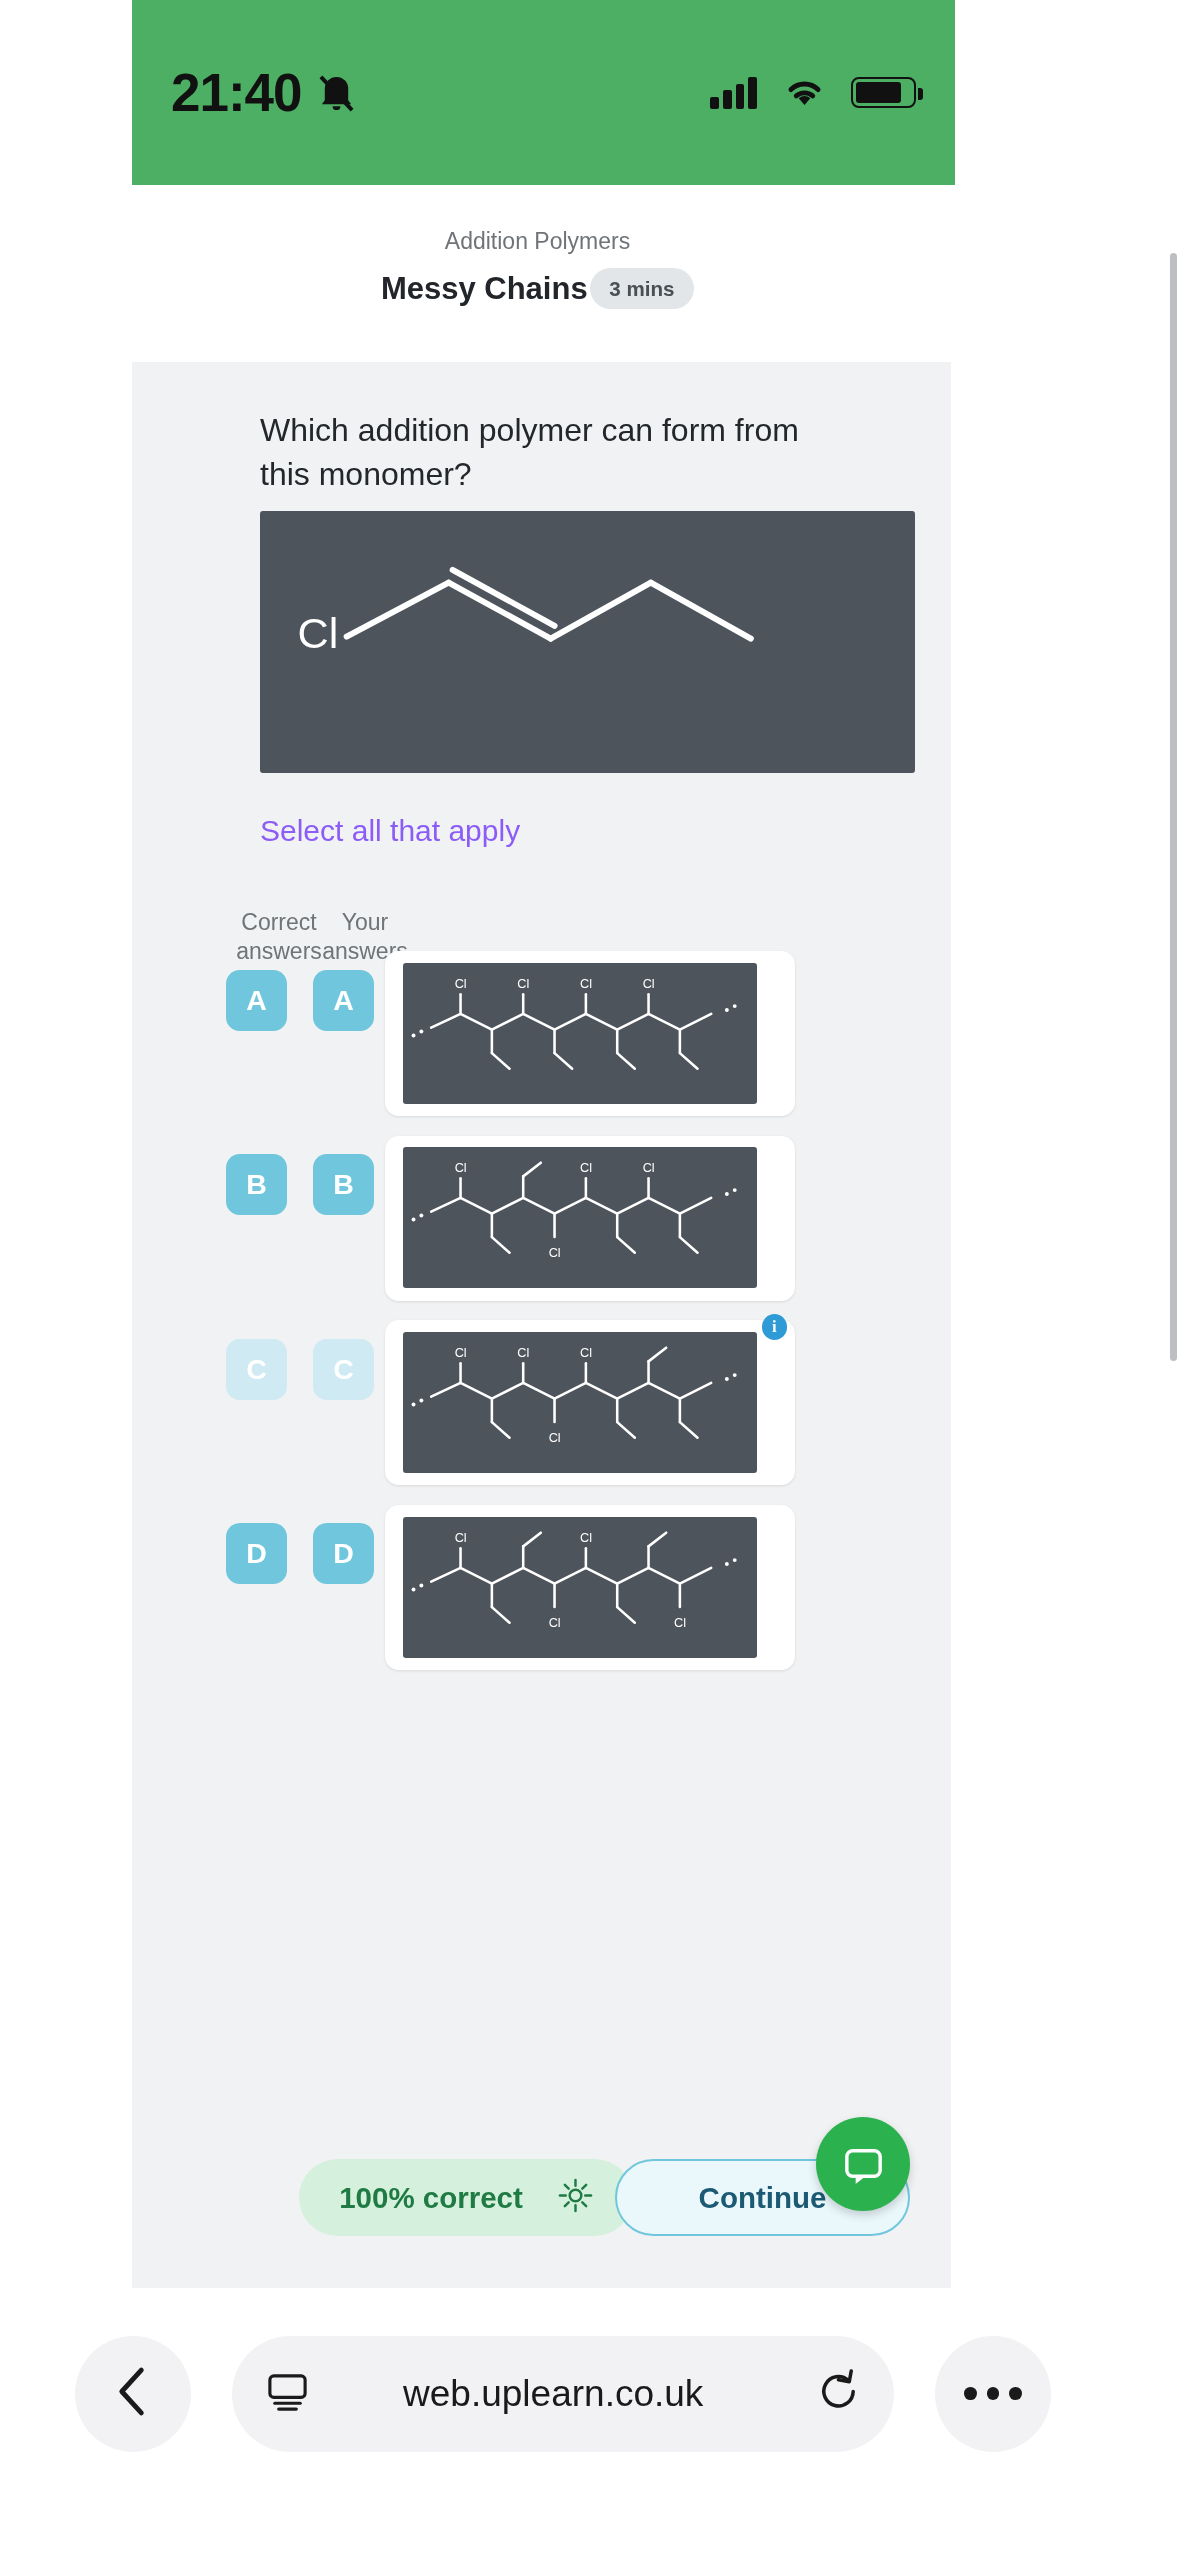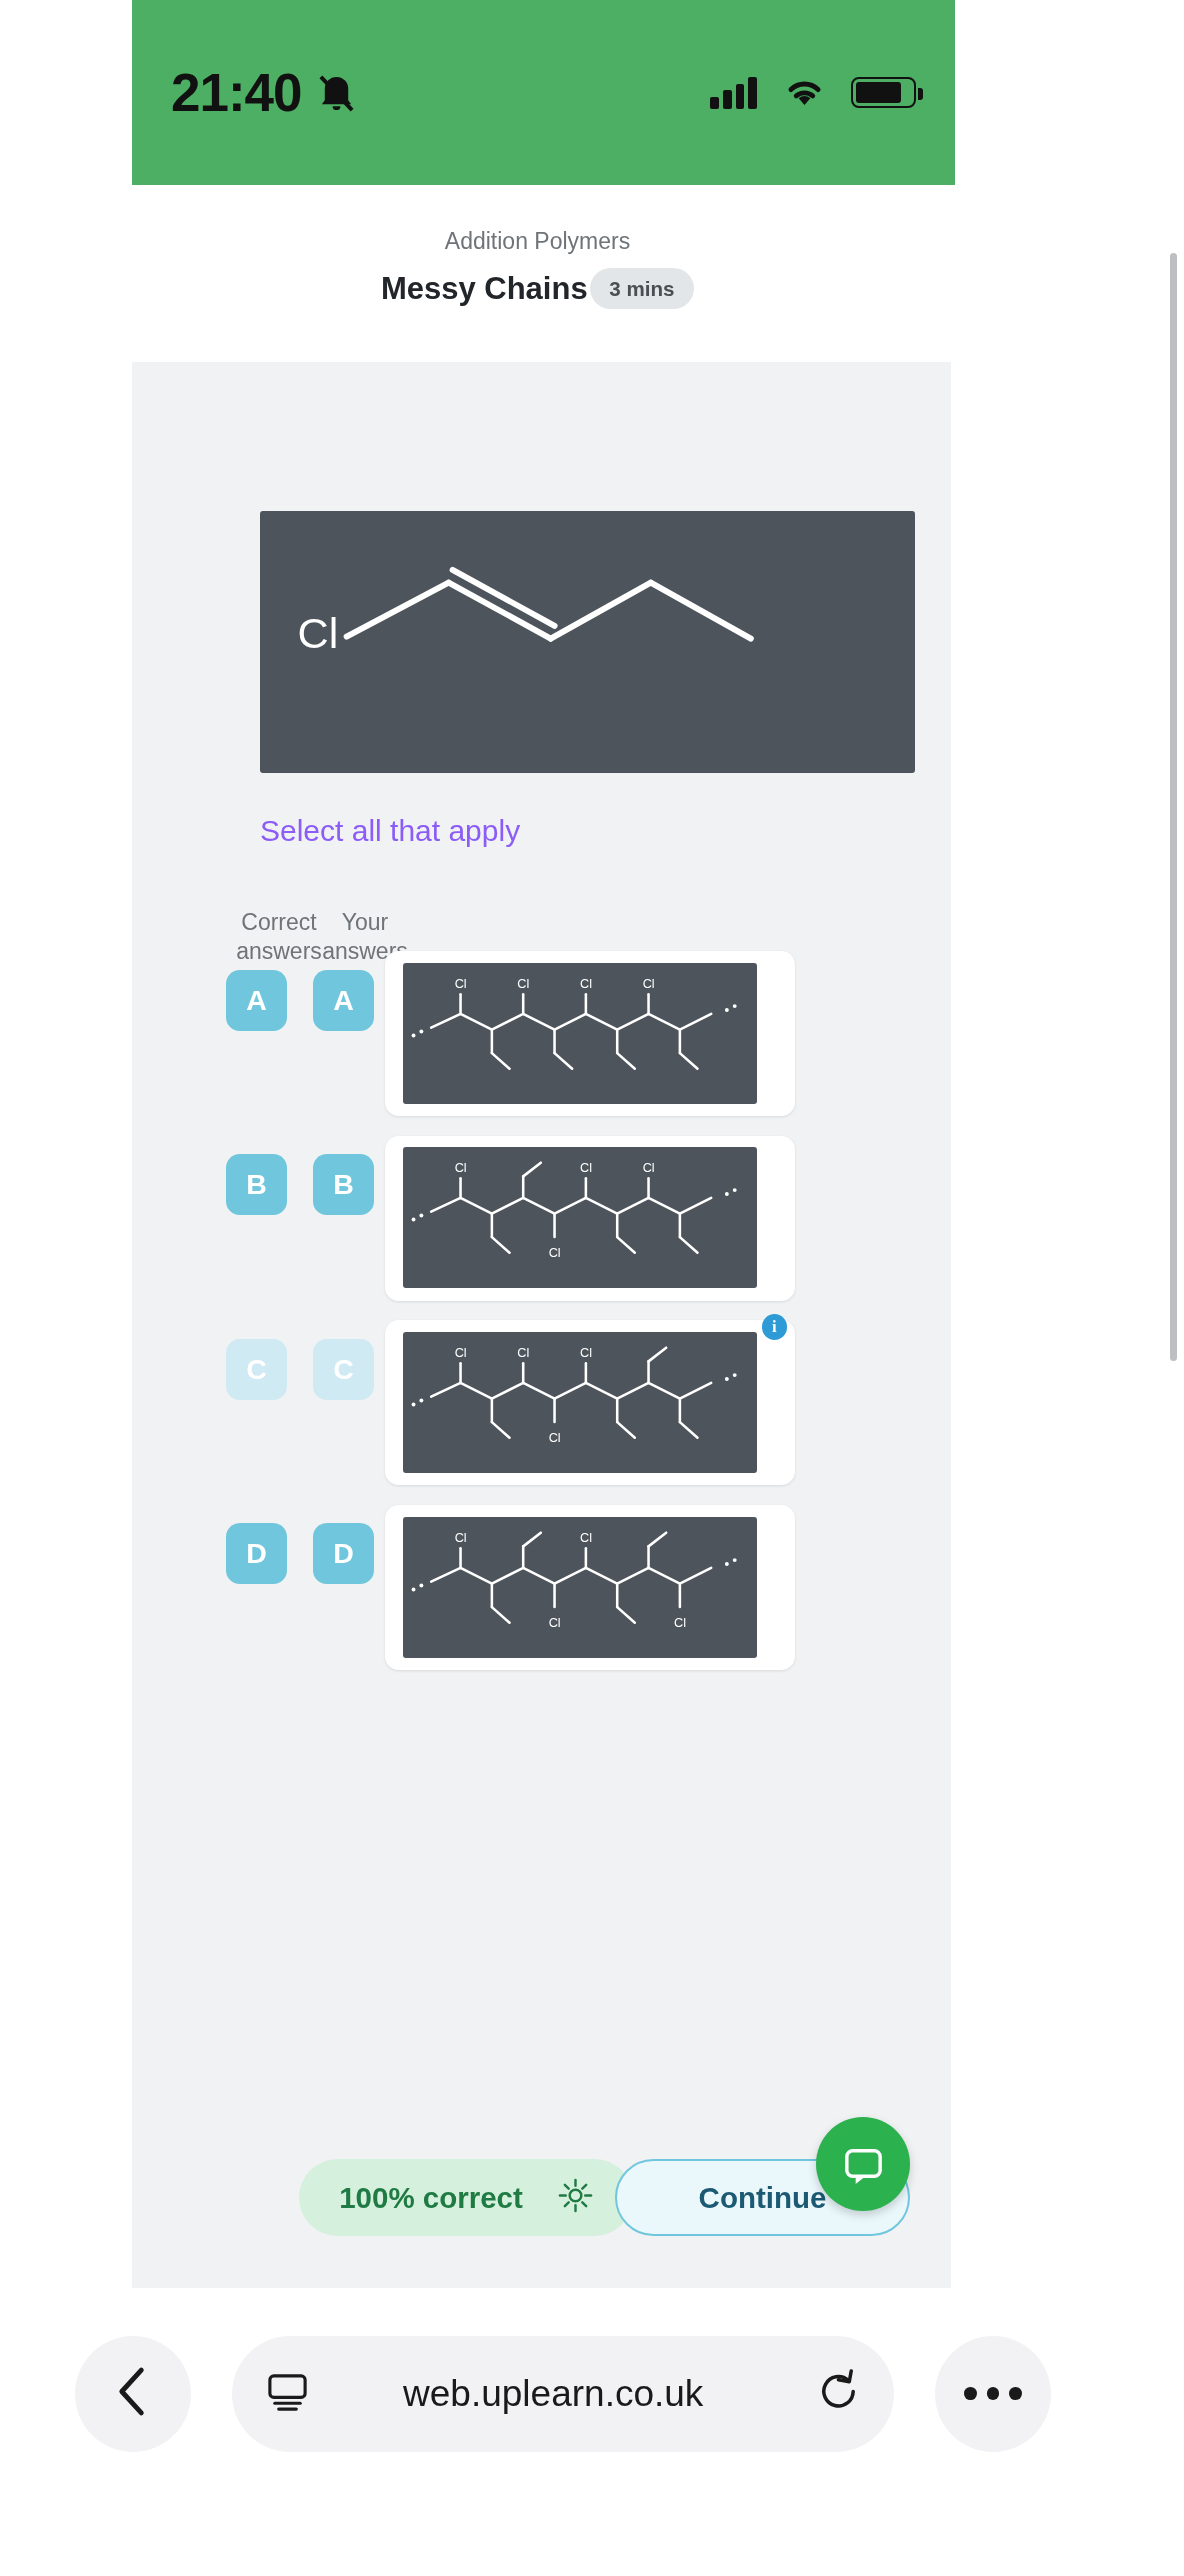--- a/index.html
+++ b/index.html
@@ -354,20 +354,21 @@
   <div class="lesson-header">
     <div class="lesson-topic">Addition Polymers</div>
     <div class="lesson-title-row">
       <div class="lesson-title">Messy Chains</div>
       <div class="lesson-time">3 mins</div>
     </div>
   </div>
 
   <div class="question-card">
 
+    <div class="question-text">Which addition polymer can form from this monomer?</div>
 
     <div class="monomer-figure">
       <svg width="655" height="262" viewBox="0 0 667 267">
         <text x="38" y="140" fill="#ffffff" font-family="Liberation Sans, sans-serif" font-size="44">Cl</text>
         <g stroke="#ffffff" stroke-width="6" fill="none" stroke-linecap="round">
           <line x1="88" y1="128" x2="192" y2="73"></line>
           <line x1="192" y1="73" x2="296" y2="130"></line>
           <line x1="196" y1="60" x2="300" y2="117"></line>
           <line x1="296" y1="130" x2="398" y2="73"></line>
           <line x1="398" y1="73" x2="500" y2="130"></line>

